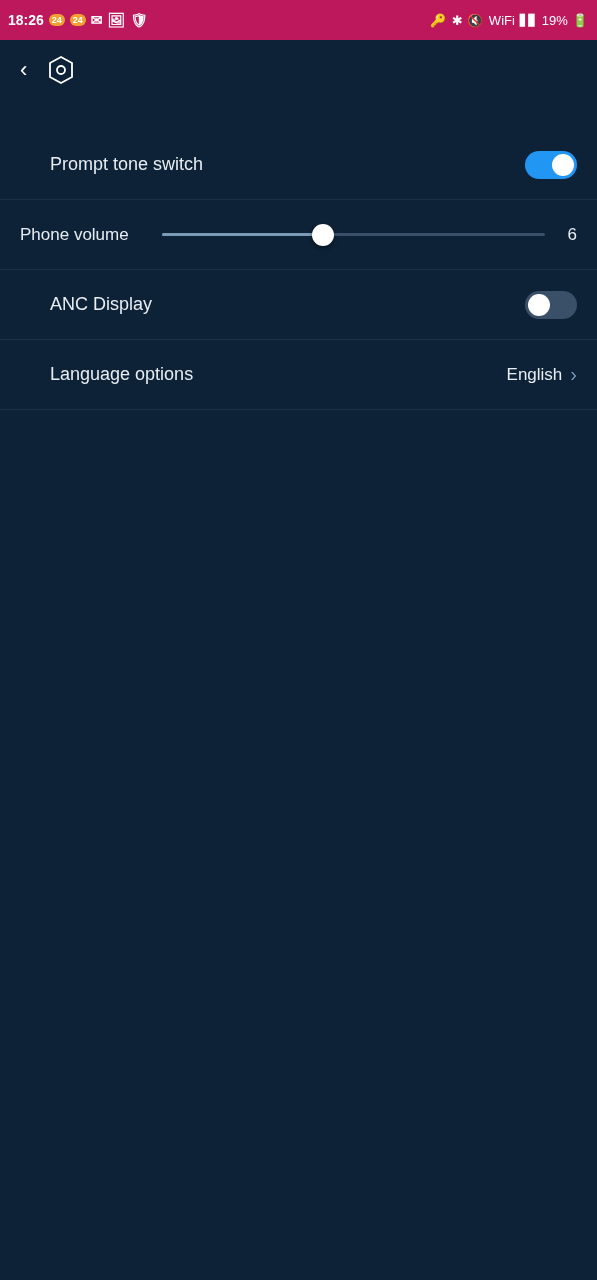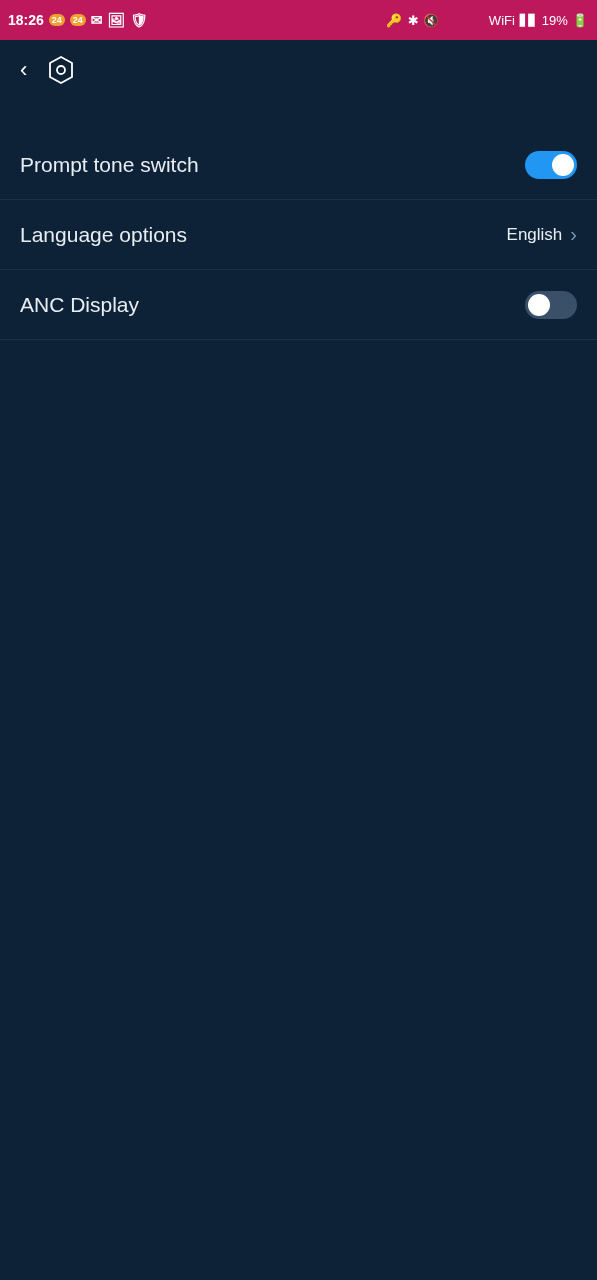--- a/index.html
+++ b/index.html
@@ -89,23 +89,24 @@
     .settings-item {
       display: flex;
       align-items: center;
       justify-content: space-between;
       padding: 0 20px;
       height: 70px;
       border-bottom: 1px solid #1a3045;
     }
 
     .settings-label {
-      font-size: 21px;
+      font-size: 18px;
       color: #e8edf2;
       font-weight: 400;
+      margin-left: 30px;
     }
 
     .settings-right {
       display: flex;
       align-items: center;
       gap: 8px;
     }
 
     
     .toggle {
@@ -217,21 +218,21 @@
     <span class="icon-badge">24</span>
     <span class="icon-badge">24</span>
     <span style="font-size:14px;">✉</span>
     <span style="font-size:14px;">🖼</span>
     <span style="font-size:14px;">🛡</span>
   </div>
   <div class="status-right">
     <span style="font-size:13px;">🔑</span>
     <span style="font-size:13px;">✱</span>
     <span style="font-size:13px;">🔇</span>
-    <span style="font-size:13px;margin-left:44px;">WiFi</span>
+    <span style="font-size:13px;">WiFi</span>
     <span style="font-size:11px;">▋▊</span>
     <span class="battery-icon">19%</span>
     <span style="font-size:13px;">🔋</span>
   </div>
 </div>
 
 <div class="app-bar">
   <span class="back-btn">‹</span>
   <div class="settings-icon-container">
     <svg class="hex-icon" viewBox="0 0 30 30" fill="none" xmlns="http://www.w3.org/2000/svg">
@@ -247,31 +248,43 @@
 
   <div class="settings-item">
     <span class="settings-label">Prompt tone switch</span>
     <div class="settings-right">
       <div class="toggle on">
         <div class="toggle-knob"></div>
       </div>
     </div>
   </div>
 
-
-  <div class="settings-item">
-    <span class="settings-label">Language options</span>
-    <div class="settings-right">
-      <span class="lang-value">English</span>
-      <span class="chevron-right">›</span>
+  <div class="settings-item">
+    <div class="volume-row" style="width:100%;">
+      <span class="volume-label">Phone volume</span>
+      <div class="slider-container">
+        <div class="slider-track">
+          <div class="slider-fill"></div>
+          <div class="slider-thumb"></div>
+        </div>
+      </div>
+      <span class="volume-value">6</span>
     </div>
   </div>
 
   <div class="settings-item">
     <span class="settings-label">ANC Display</span>
     <div class="settings-right">
       <div class="toggle off">
         <div class="toggle-knob"></div>
       </div>
     </div>
   </div>
 
+  <div class="settings-item">
+    <span class="settings-label">Language options</span>
+    <div class="settings-right">
+      <span class="lang-value">English</span>
+      <span class="chevron-right">›</span>
+    </div>
+  </div>
+
 </div>
 
 </body></html>

